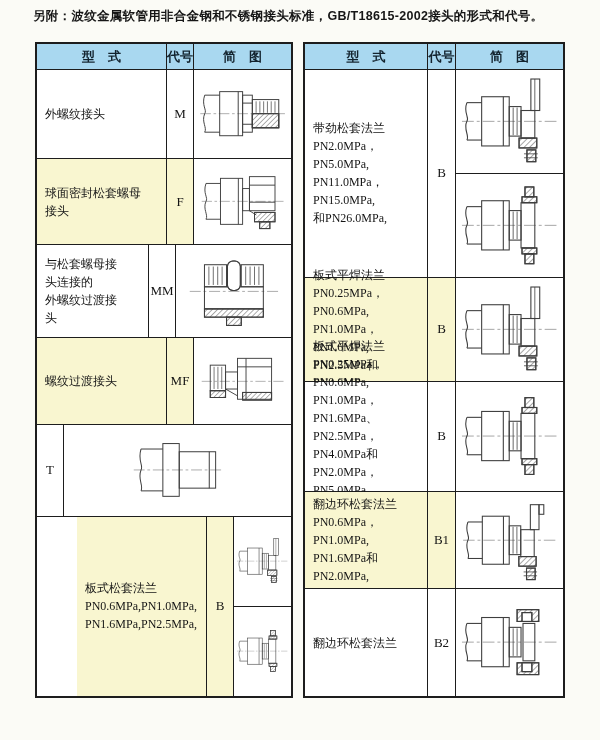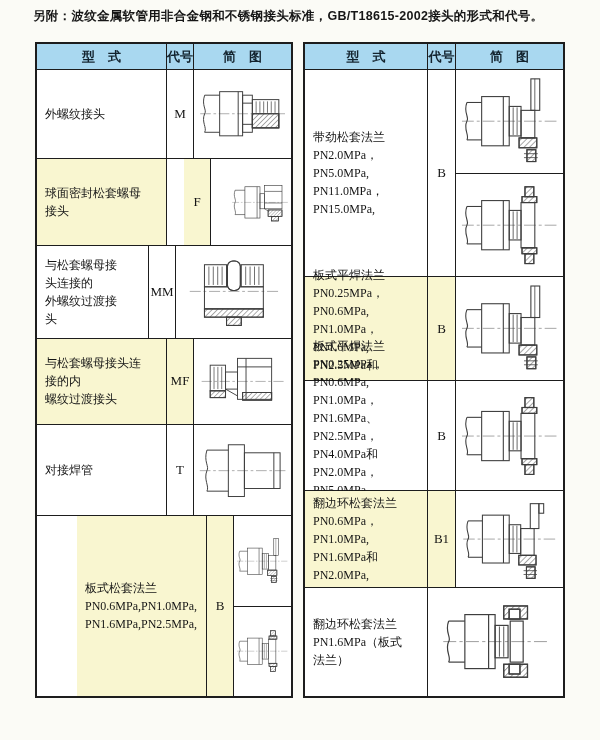--- a/index.html
+++ b/index.html
@@ -95,21 +95,21 @@
               <line class="tick" x1="73.85714285714286" y1="31" x2="73.85714285714286" y2="44"></line>
               <line class="tick" x1="78.14285714285714" y1="31" x2="78.14285714285714" y2="44"></line>
               <line class="tick" x1="82.42857142857143" y1="31" x2="82.42857142857143" y2="44"></line>
               <line class="tick" x1="86.71428571428572" y1="31" x2="86.71428571428572" y2="44"></line>
               <rect class="h" x="61" y="45" width="30" height="16"></rect>
               <rect class="" x="61" y="45" width="30" height="16"></rect>
             </svg>
           </div>
         </div>
       </div>
-      <div class="row" style="height: 87px; gap: 17px;">
+      <div class="row" style="height: 87px;">
         <div class="c c-type shaded" style="width: 130px;">
           <div>球面密封松套螺母接头</div>
         </div>
         <div class="c c-code shaded" style="width: 27px;">F</div>
         <div class="c c-diag">
           <div class="sub">
             <svg class="diag" viewBox="0 0 100 90" preserveAspectRatio="xMidYMid meet">
               <line class="cl" x1="2" y1="45" x2="98" y2="45" stroke-dasharray="12 3 3 3"></line>
               <path d="M 7 24 C 3 35.760000000000005 10 40.8 7 45 C 3 54.24 10 60.96 7 66"></path>
               <line class="" x1="7" y1="24" x2="24" y2="24"></line>
@@ -155,21 +155,20 @@
               <rect class="h" x="42" y="73" width="16" height="9"></rect>
               <rect class="" x="42" y="73" width="16" height="9"></rect>
               <rect class="wf" x="43" y="12" width="14" height="32" rx="6"></rect>
               <rect rx="6" class="" x="43" y="12" width="14" height="32"></rect>
             </svg>
           </div>
         </div>
       </div>
       <div class="row" style="height: 87px;">
         <div class="c c-type shaded" style="width: 130px;">
-          <div>与松套螺母接头连接的内</div>
           <div>螺纹过渡接头</div>
         </div>
         <div class="c c-code shaded" style="width: 27px;">MF</div>
         <div class="c c-diag">
           <div class="sub">
             <svg class="diag" viewBox="0 0 100 90" preserveAspectRatio="xMidYMid meet">
               <line class="cl" x1="2" y1="45" x2="98" y2="45" stroke-dasharray="12 3 3 3"></line>
               <rect class="" x="12" y="26" width="18" height="30"></rect>
               <line class="tick" x1="16.5" y1="28" x2="16.5" y2="54"></line>
               <line class="tick" x1="21" y1="28" x2="21" y2="54"></line>
@@ -181,23 +180,20 @@
               <rect class="" x="44" y="18" width="40" height="48"></rect>
               <line class="" x1="54" y1="18" x2="54" y2="66"></line>
               <line class="" x1="44" y1="28" x2="84" y2="28"></line>
               <rect class="h" x="50" y="58" width="34" height="9"></rect>
               <rect class="" x="50" y="58" width="34" height="9"></rect>
             </svg>
           </div>
         </div>
       </div>
       <div class="row" style="height: 92px;">
-        <div class="c c-type" style="width: 130px;">
-          <div>对接焊管</div>
-        </div>
         <div class="c c-code" style="width: 27px;">T</div>
         <div class="c c-diag">
           <div class="sub">
             <svg class="diag" viewBox="0 0 100 90" preserveAspectRatio="xMidYMid meet">
               <line class="cl" x1="2" y1="45" x2="98" y2="45" stroke-dasharray="12 3 3 3"></line>
               <path d="M 10 22 C 6 34.88 13 40.400000000000006 10 45 C 6 55.11999999999999 13 62.480000000000004 10 68"></path>
               <line class="" x1="10" y1="22" x2="34" y2="22"></line>
               <line class="" x1="10" y1="68" x2="34" y2="68"></line>
               <rect class="" x="34" y="16" width="18" height="58"></rect>
               <rect class="" x="52" y="25" width="40" height="40"></rect>
@@ -265,20 +261,21 @@
       <div class="hrow" style="height: 26px;">
         <div class="hcell bdr" style="width: 123px;">型　式</div>
         <div class="hcell bdr" style="width: 28px;">代号</div>
         <div class="hcell" style="width: auto; flex: 1 1 0%;">简　图</div>
       </div>
       <div class="row" style="height: 210px;">
         <div class="c c-type" style="width: 123px;">
           <div>带劲松套法兰</div>
           <div>PN2.0MPa，PN5.0MPa,</div>
           <div>PN11.0MPa，PN15.0MPa,</div>
+          <div>和PN26.0MPa,</div>
         </div>
         <div class="c c-code" style="width: 28px;">B</div>
         <div class="c c-diag">
           <div class="sub">
             <svg class="diag" viewBox="0 0 100 90" preserveAspectRatio="xMidYMid meet">
               <line class="cl" x1="2" y1="45" x2="98" y2="45" stroke-dasharray="12 3 3 3"></line>
               <path d="M 7 26 C 3 36.64 10 41.2 7 45 C 3 53.36 10 59.44 7 64"></path>
               <line class="" x1="7" y1="26" x2="22" y2="26"></line>
               <line class="" x1="7" y1="64" x2="22" y2="64"></line>
               <rect class="" x="22" y="20" width="28" height="50"></rect>
@@ -417,22 +414,22 @@
               <rect class="" x="68" y="74" width="9" height="12"></rect>
               <line class="tick" x1="65" y1="78" x2="79" y2="78"></line>
               <line class="tick" x1="65" y1="82" x2="79" y2="82"></line>
             </svg>
           </div>
         </div>
       </div>
       <div class="row last" style="height: 108px;">
         <div class="c c-type" style="width: 123px;">
           <div>翻边环松套法兰</div>
-          <div>PN1.6MPa（板式法兰）</div>
-        </div>
+        </div>
+        <div class="c c-code" style="width: 28px;">B2</div>
         <div class="c c-diag">
           <div class="sub">
             <svg class="diag" viewBox="0 0 100 90" preserveAspectRatio="xMidYMid meet">
               <line class="cl" x1="2" y1="45" x2="98" y2="45" stroke-dasharray="12 3 3 3"></line>
               <path d="M 7 26 C 3 36.64 10 41.2 7 45 C 3 53.36 10 59.44 7 64"></path>
               <line class="" x1="7" y1="26" x2="22" y2="26"></line>
               <line class="" x1="7" y1="64" x2="22" y2="64"></line>
               <rect class="" x="22" y="20" width="28" height="50"></rect>
               <line class="" x1="44" y1="20" x2="44" y2="70"></line>
               <rect class="" x="50" y="30" width="12" height="30"></rect>

